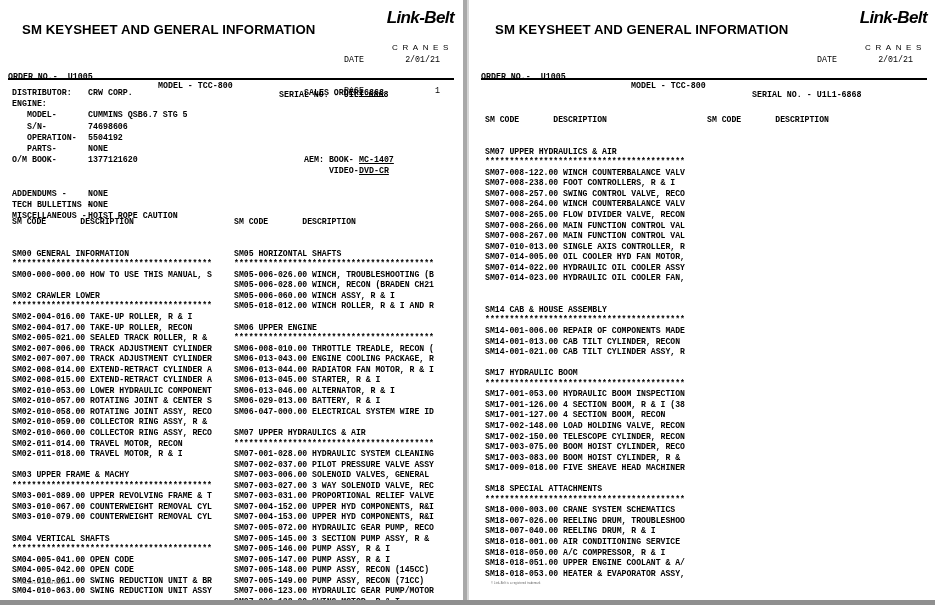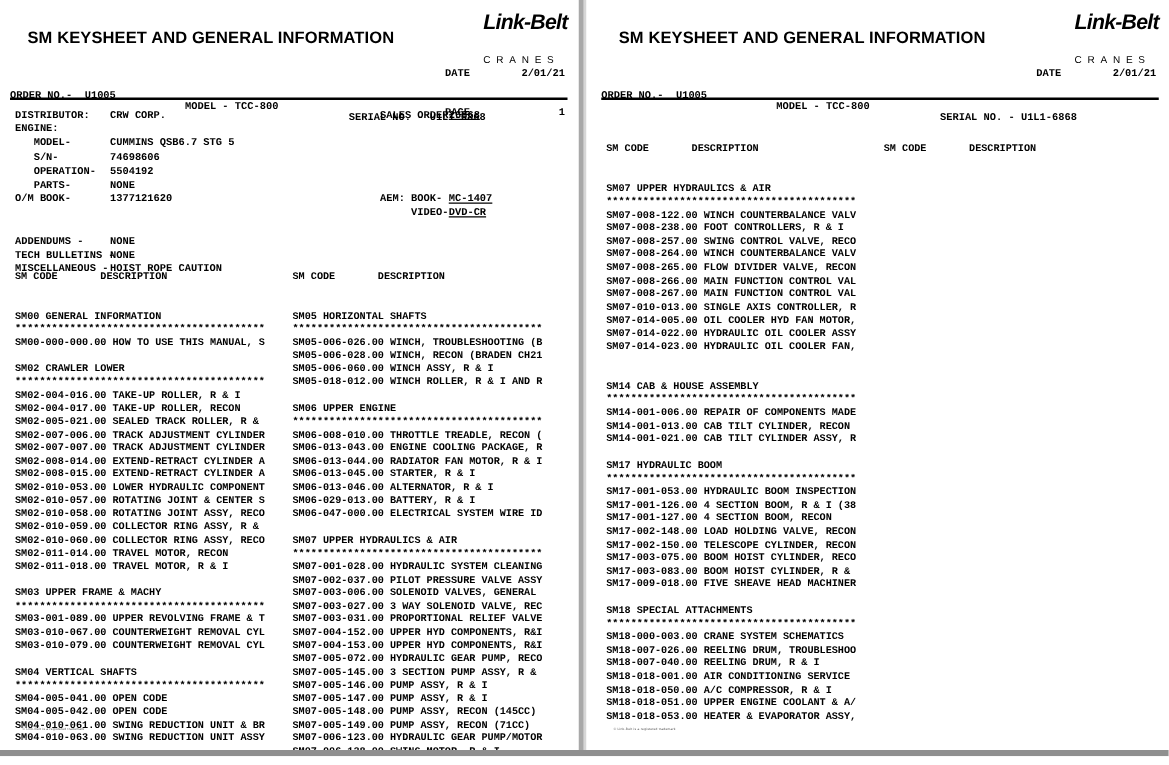--- a/index.html
+++ b/index.html
@@ -78,20 +78,21 @@
     font-weight: bold;
     letter-spacing: 0.1px;
     color: #000;
     white-space: nowrap;
     font-family: "Liberation Sans", sans-serif;
   }
   .logo {
     position: absolute;
     right: 8px;
     top: 9px;
+    text-align: right;
     line-height: 1;
   }
   .logo .lb-word {
     font-family: "Liberation Sans", sans-serif;
     font-size: 17px;
     font-weight: bold;
     font-style: italic;
     letter-spacing: -0.6px;
     color: #000;
     display: block;
@@ -101,45 +102,45 @@
     font-size: 8px;
     font-weight: normal;
     letter-spacing: 4.6px;
     color: #000;
     display: block;
     margin-top: 18px;
     padding-right: 1px;
   }
   .datepage {
     position: absolute;
-    right: 10px;
+    right: 22px;
     top: 44px;
     font-family: "Liberation Mono", monospace;
     font-size: 8.3px;
-    font-weight: bold;
+    font-weight: normal;
     color: #000;
     line-height: 10.5px;
   }
   .datepage .row { display: block; white-space: pre; }
   .datepage .lbl { display: inline-block; width: 42px; }
   .datepage .val { display: inline-block; width: 54px; text-align: right; }
 
   .orderline {
     position: absolute;
     left: 8px;
     top: 63px;
     width: 446px;
     font-family: "Liberation Mono", monospace;
     font-size: 8.3px;
     font-weight: bold;
     color: #000;
     white-space: pre;
   }
   .orderline .seg-order { position: absolute; left: 0px; }
-  .orderline .seg-model { position: absolute; left: 140px; text-align: right; }
+  .orderline .seg-model { position: absolute; left: 150px; text-align: right; }
   .orderline .seg-serial { position: absolute; left: 271px; }
 
   .rule {
     position: absolute;
     left: 8px;
     top: 78px;
     width: 446px;
     height: 2px;
     background: #000;
   }

